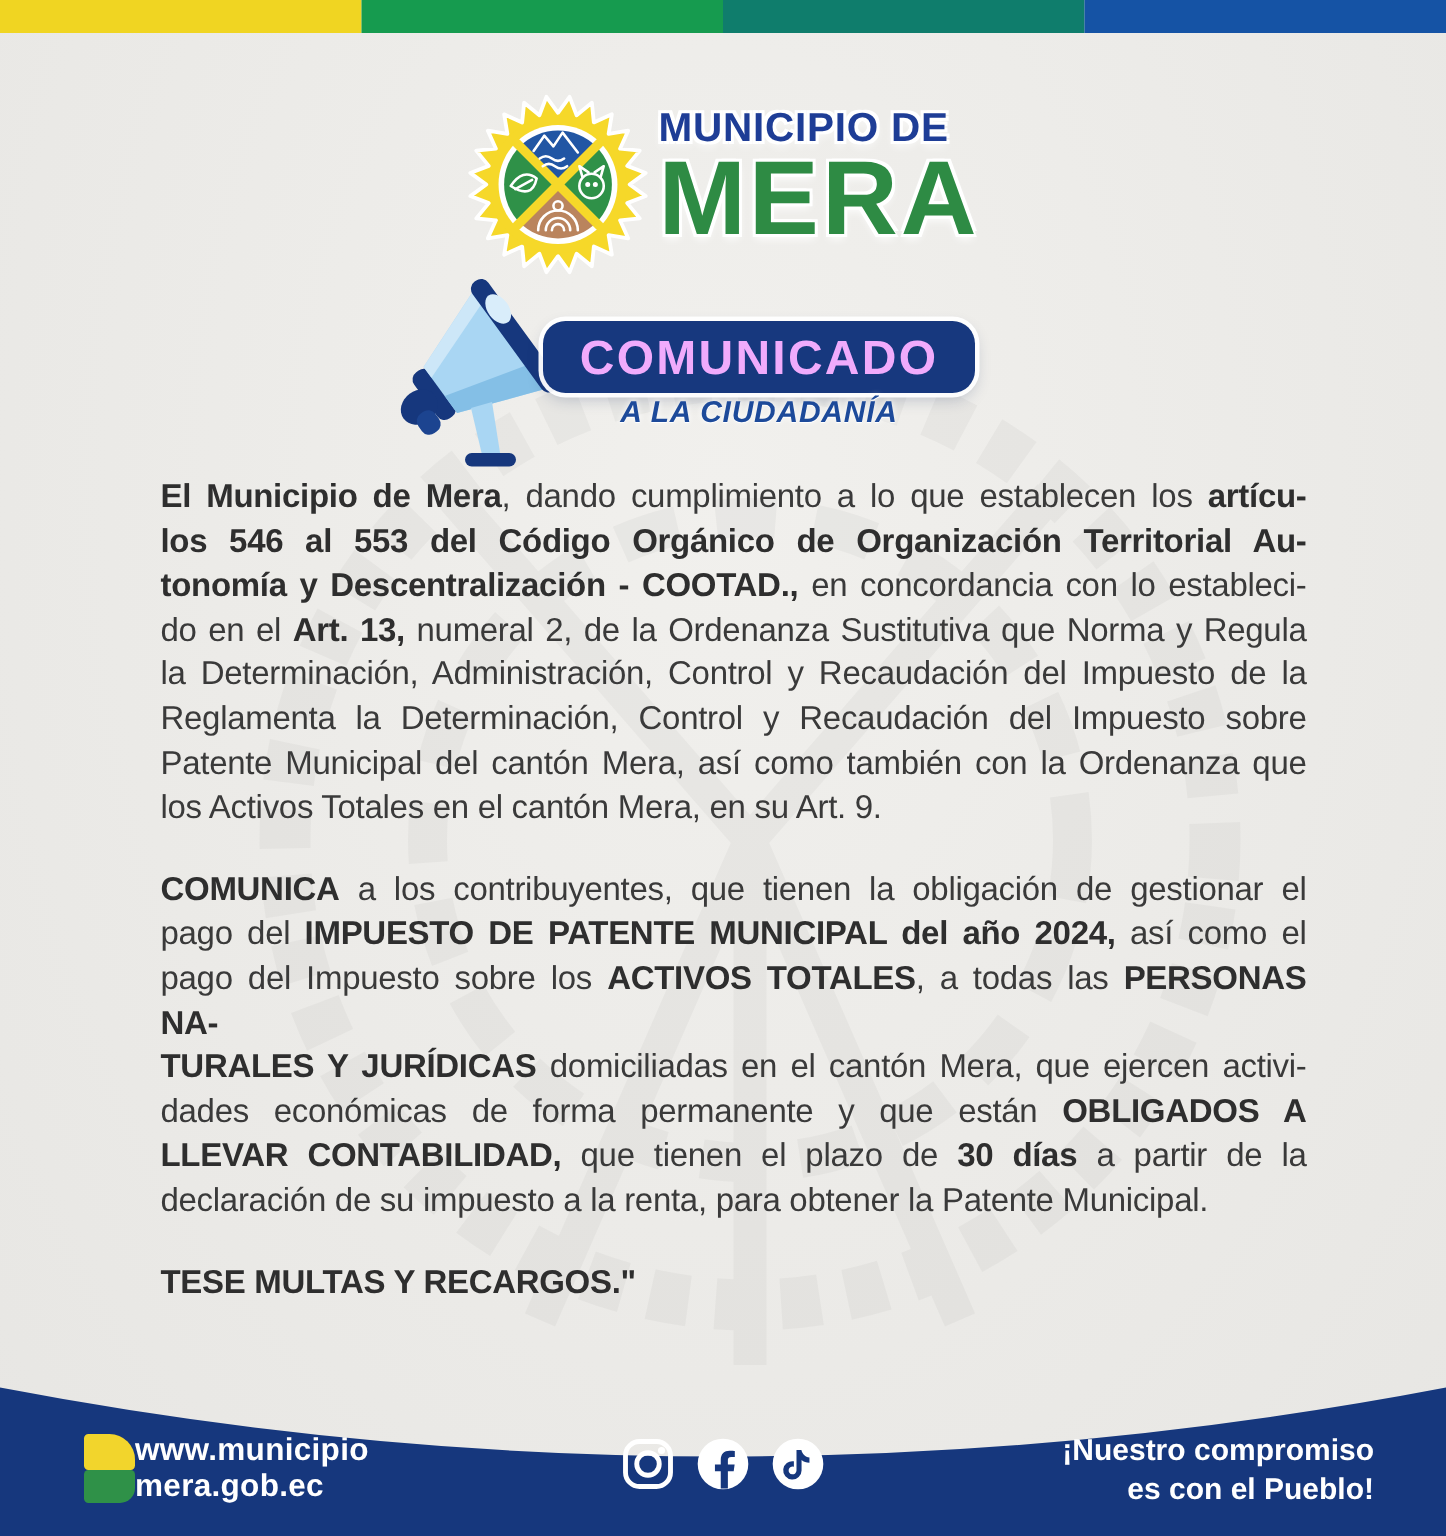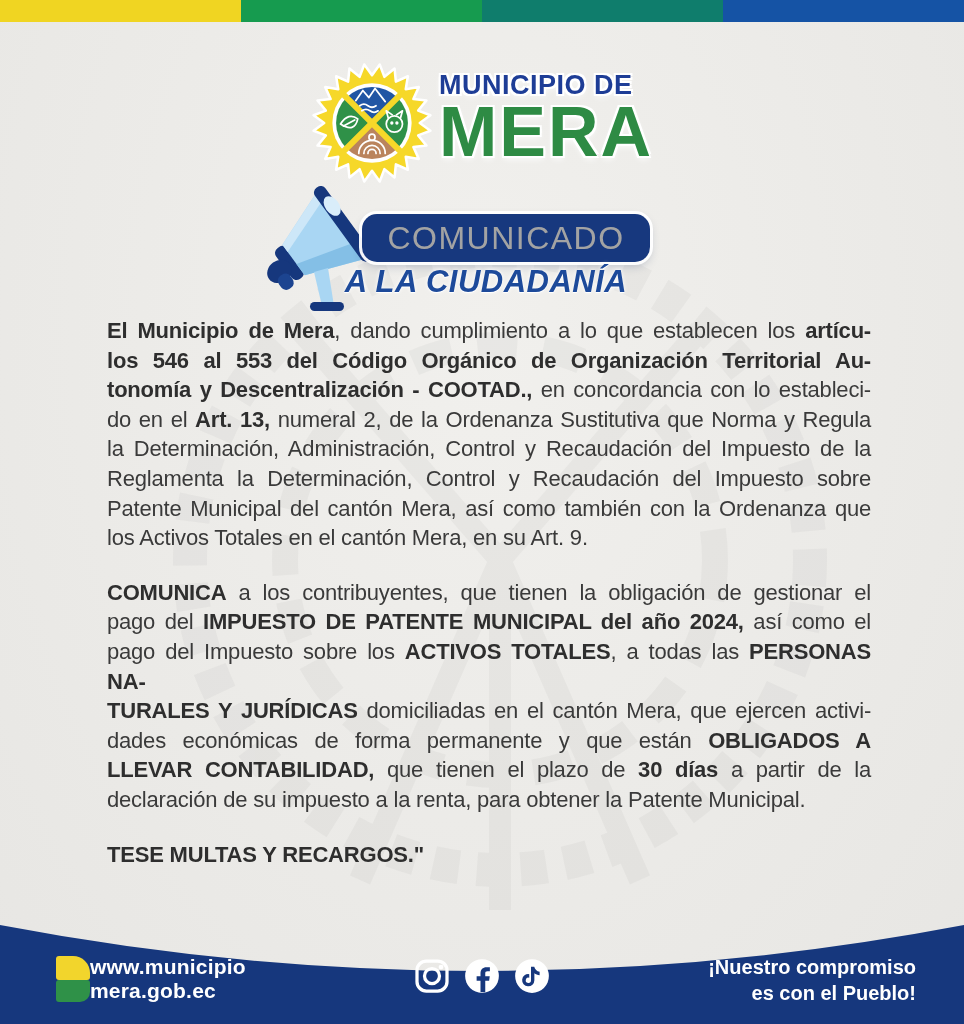--- a/index.html
+++ b/index.html
@@ -20,24 +20,24 @@
   .brand-line1{font-size:27px;font-weight:700;letter-spacing:.5px;color:#1e3d96;line-height:1;margin-top:14px;}
   .brand-line2{font-size:70px;font-weight:700;letter-spacing:2px;color:#2e8b44;line-height:.92;margin-top:1px;}
   
   .announce{position:absolute;left:0;top:0;width:964px;height:320px;pointer-events:none;}
   .megaphone{position:absolute;left:240px;top:176px;width:160px;height:138px;}
   .banner{
     position:absolute;left:362px;top:214px;width:288px;height:48px;
     background:#17387e;border-radius:15px;display:flex;align-items:center;justify-content:center;
     box-shadow:0 0 0 3px rgba(255,255,255,.95),0 4px 10px rgba(30,50,100,.25);
   }
-  .banner span{color:#a3a3a3;font-weight:400;font-size:32px;letter-spacing:1.5px;}
+  .banner span{color:#f0abfc;font-weight:700;font-size:32px;letter-spacing:1.5px;}
   .subtitle{
-    position:absolute;left:332px;top:264px;width:308px;text-align:center;
-    font-style:italic;font-weight:700;font-size:31px;letter-spacing:.5px;color:#1d4a9a;
+    position:absolute;left:352px;top:264px;width:308px;text-align:center;
+    font-style:italic;font-weight:700;font-size:20px;letter-spacing:.5px;color:#1d4a9a;
     text-shadow:0 1px 0 #fff,0 0 4px #fff;
   }
   
   .doc-body{position:absolute;left:95px;top:316px;width:776px;color:#3a3a3a;}
   .para{margin:0;}
   .para + .para{margin-top:25px;}
   .line{font-size:22px;line-height:29.6px;letter-spacing:-0.2px;text-align:justify;text-align-last:justify;white-space:normal;margin-left:12px;}
   .line.last{text-align:left;text-align-last:auto;}
   .line b{color:#2e2e2e;}
   

